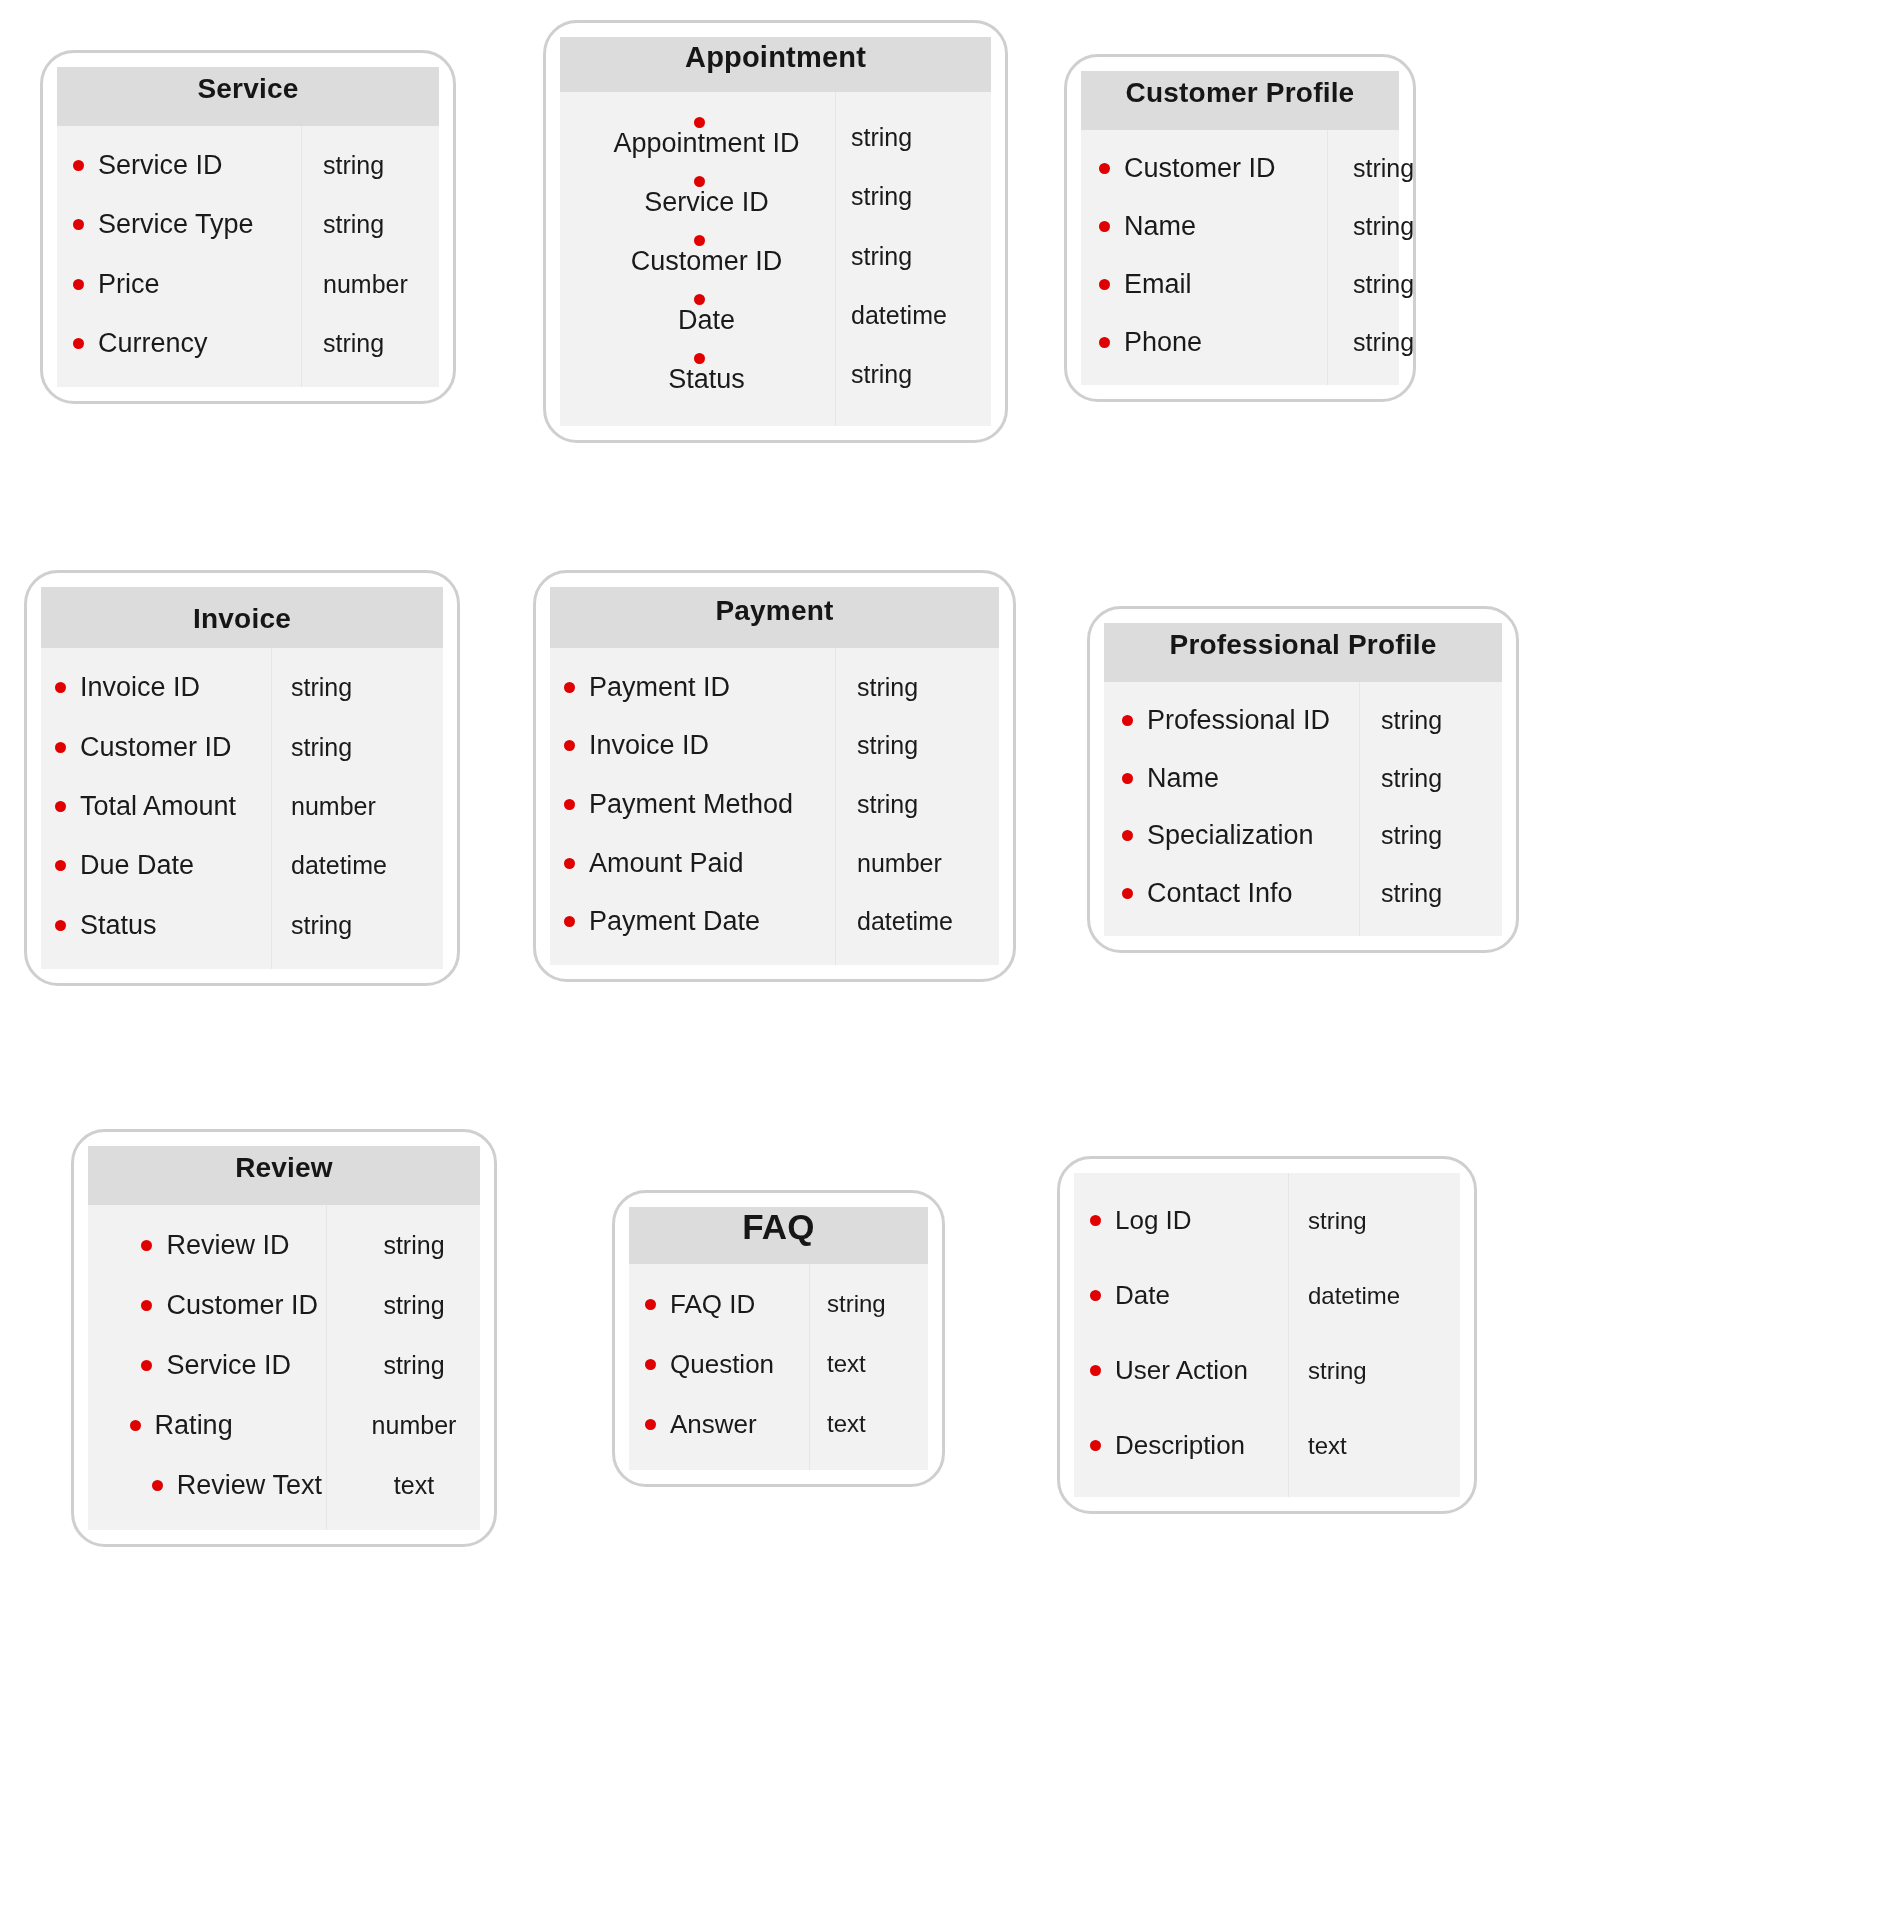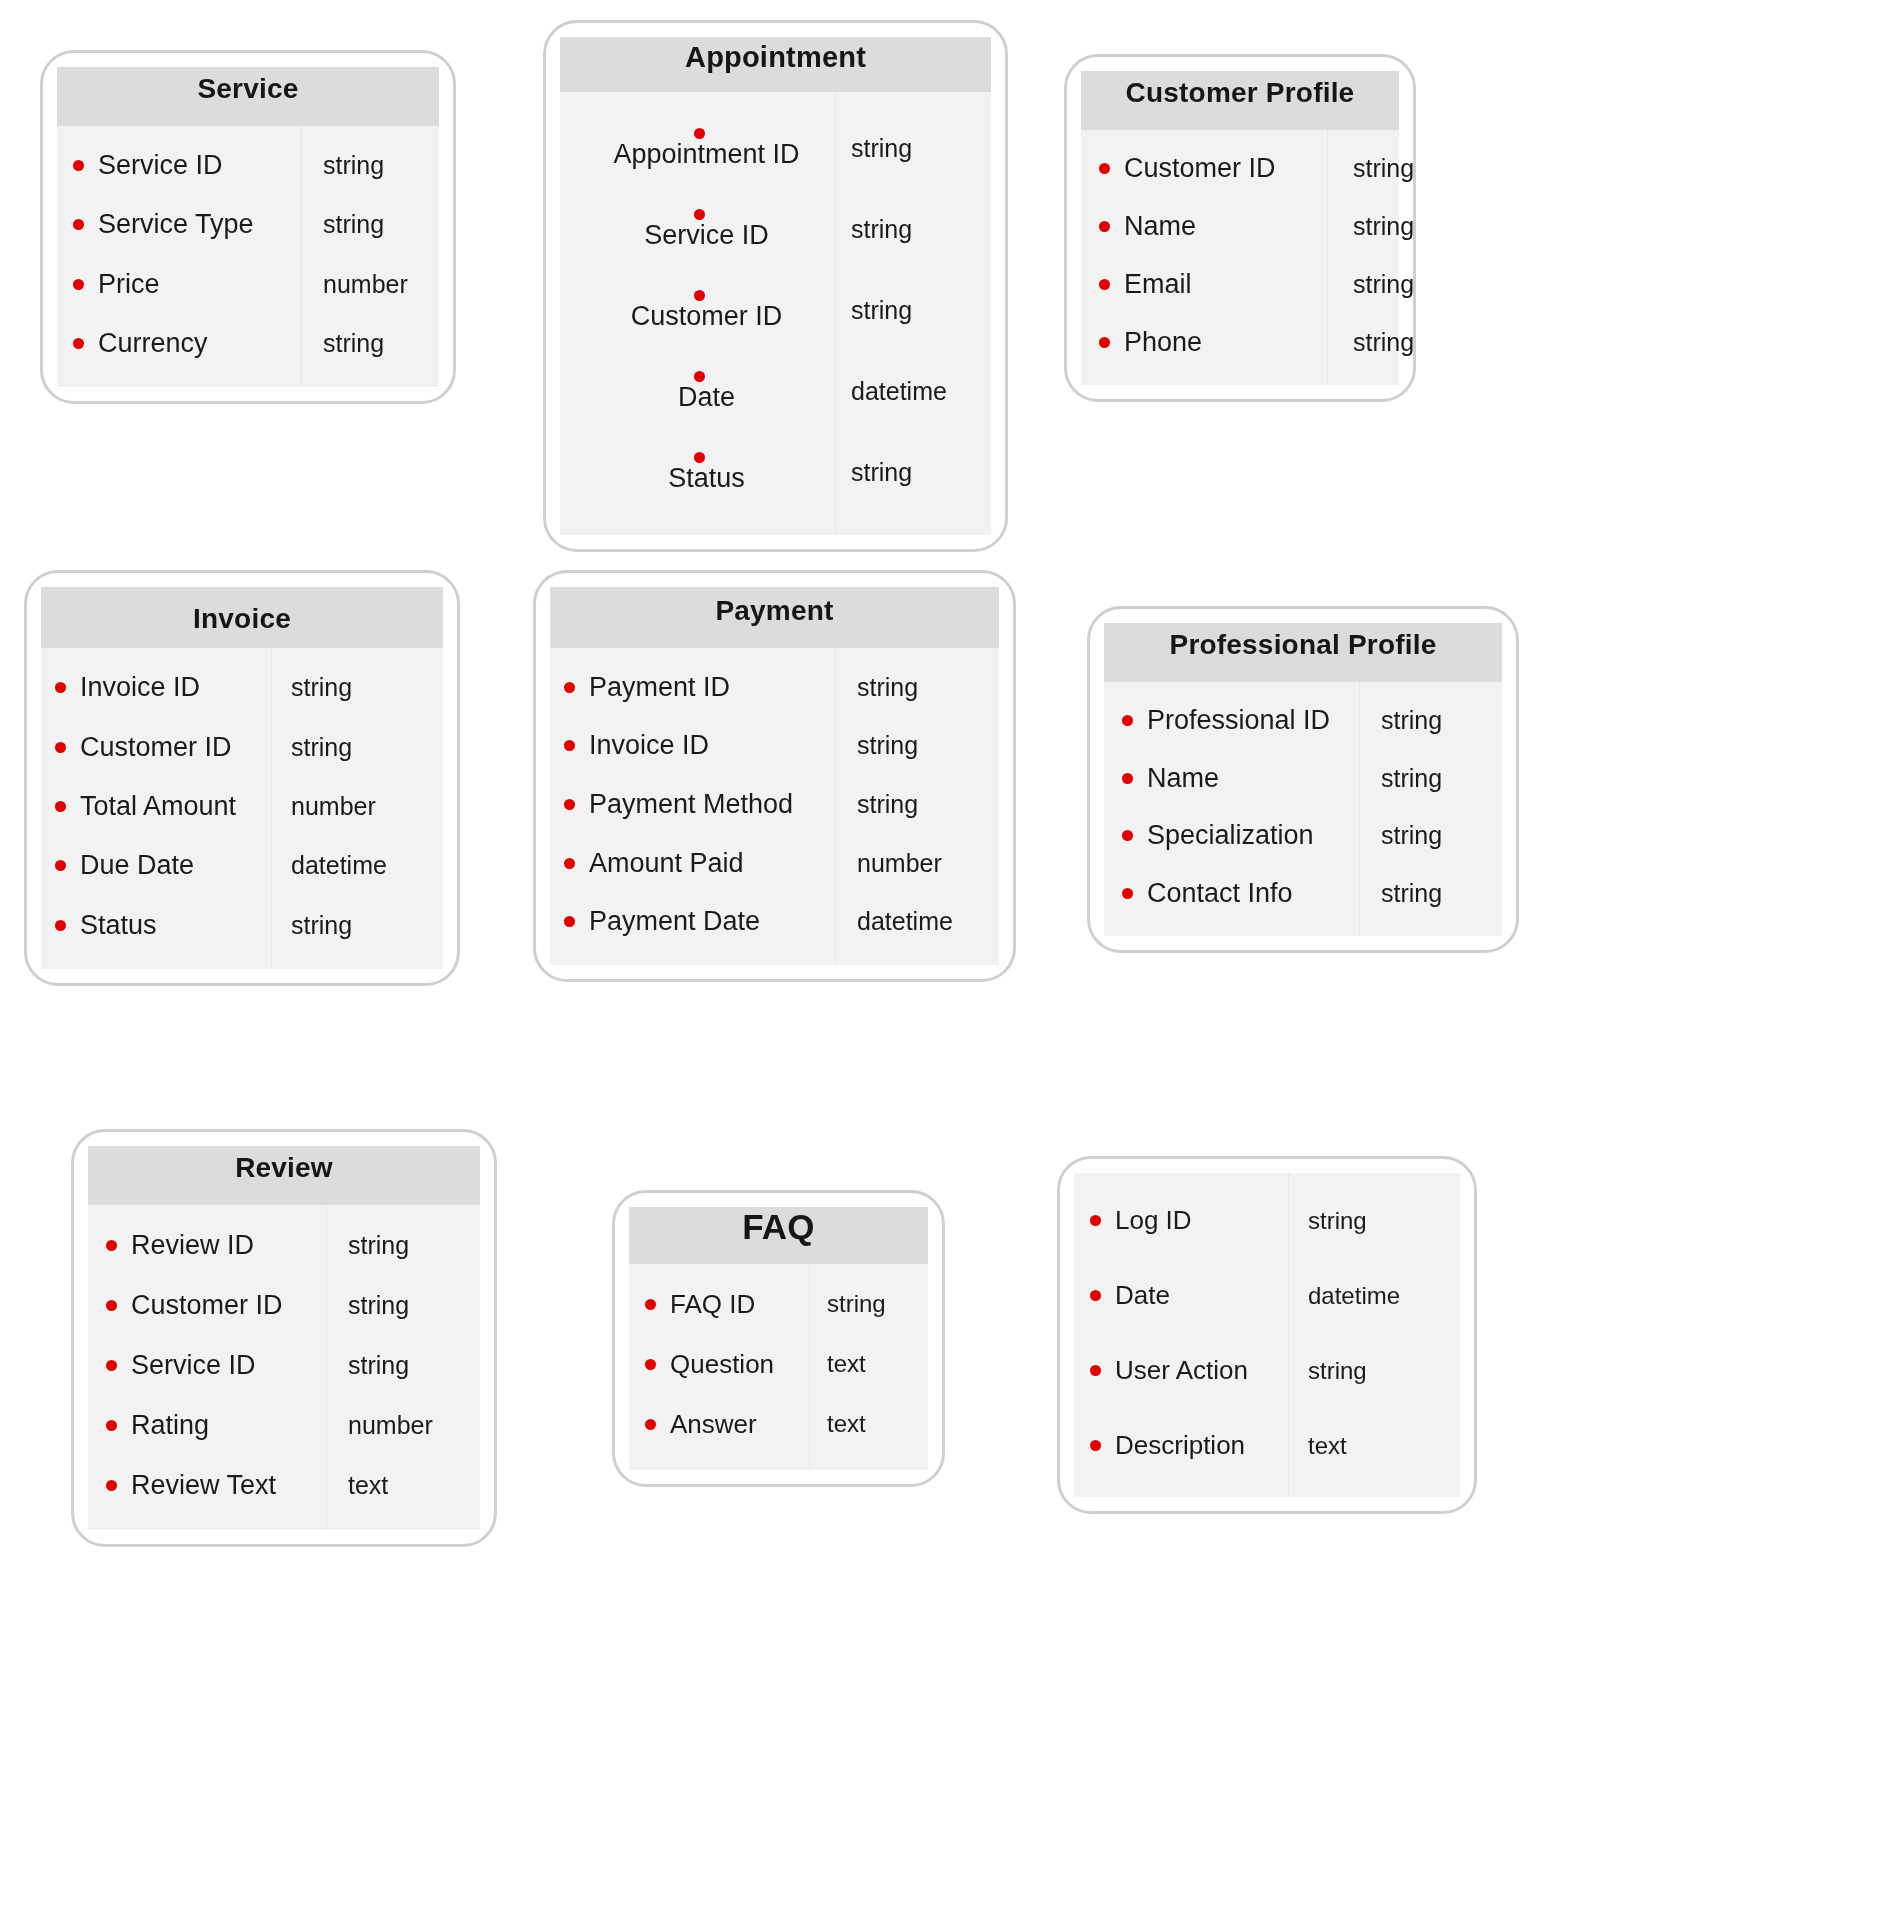--- a/index.html
+++ b/index.html
@@ -101,21 +101,21 @@
     color: #1a1a1a;
     white-space: nowrap;
     box-sizing: border-box;
     flex: 1 1 auto;
   }
 
   
 
   
   #card-service           { left: 40px;   top: 50px;   width: 416px;  height: 354px; }
-  #card-appointment       { left: 543px;  top: 20px;   width: 465px;  height: 532px; }
+  #card-appointment       { left: 543px;  top: 20px;   width: 465px;  height: 423px; }
   #card-customer-profile  { left: 1064px; top: 54px;   width: 352px;  height: 348px; }
 
   
   #card-invoice           { left: 24px;   top: 570px;  width: 436px;  height: 416px; }
   #card-payment           { left: 533px;  top: 570px;  width: 483px;  height: 412px; }
   #card-professional      { left: 1087px; top: 606px;  width: 432px;  height: 347px; }
 
   
   #card-review            { left: 71px;   top: 1129px; width: 426px;  height: 418px; }
   #card-faq               { left: 612px;  top: 1190px; width: 333px;  height: 297px; }
@@ -156,21 +156,21 @@
   #card-payment .entity-body           { font-size: 27px; padding: 10px 0 14px 0; }
   #card-payment .field-name-cell       { width: 285px; padding-left: 14px; }
   #card-payment .col-divider           { left: 285px; }
   #card-payment .field-type            { padding-left: 22px; font-size: 25px; }
 
   #card-professional .entity-body      { font-size: 27px; padding: 10px 0 14px 0; }
   #card-professional .field-name-cell  { width: 255px; padding-left: 18px; }
   #card-professional .col-divider      { left: 255px; }
   #card-professional .field-type       { padding-left: 22px; font-size: 25px; }
 
-  #card-review .entity-body            { font-size: 27px; padding: 10px 0 14px 0; }
+  #card-review .entity-body            { font-size: 27px; padding: 10px 0 14px 0; align-items: center; }
   #card-review .field-name-cell        { width: 238px; padding-left: 18px; }
   #card-review .col-divider            { left: 238px; }
   #card-review .field-type             { padding-left: 22px; font-size: 25px; }
 
   #card-faq .entity-body               { font-size: 26px; padding: 10px 0 16px 0; }
   #card-faq .field-name-cell           { width: 180px; padding-left: 16px; }
   #card-faq .col-divider               { left: 180px; }
   #card-faq .field-type                { padding-left: 18px; font-size: 24px; }
 
   #card-audit-log .entity-body         { font-size: 26px; padding: 10px 0 14px 0; }

